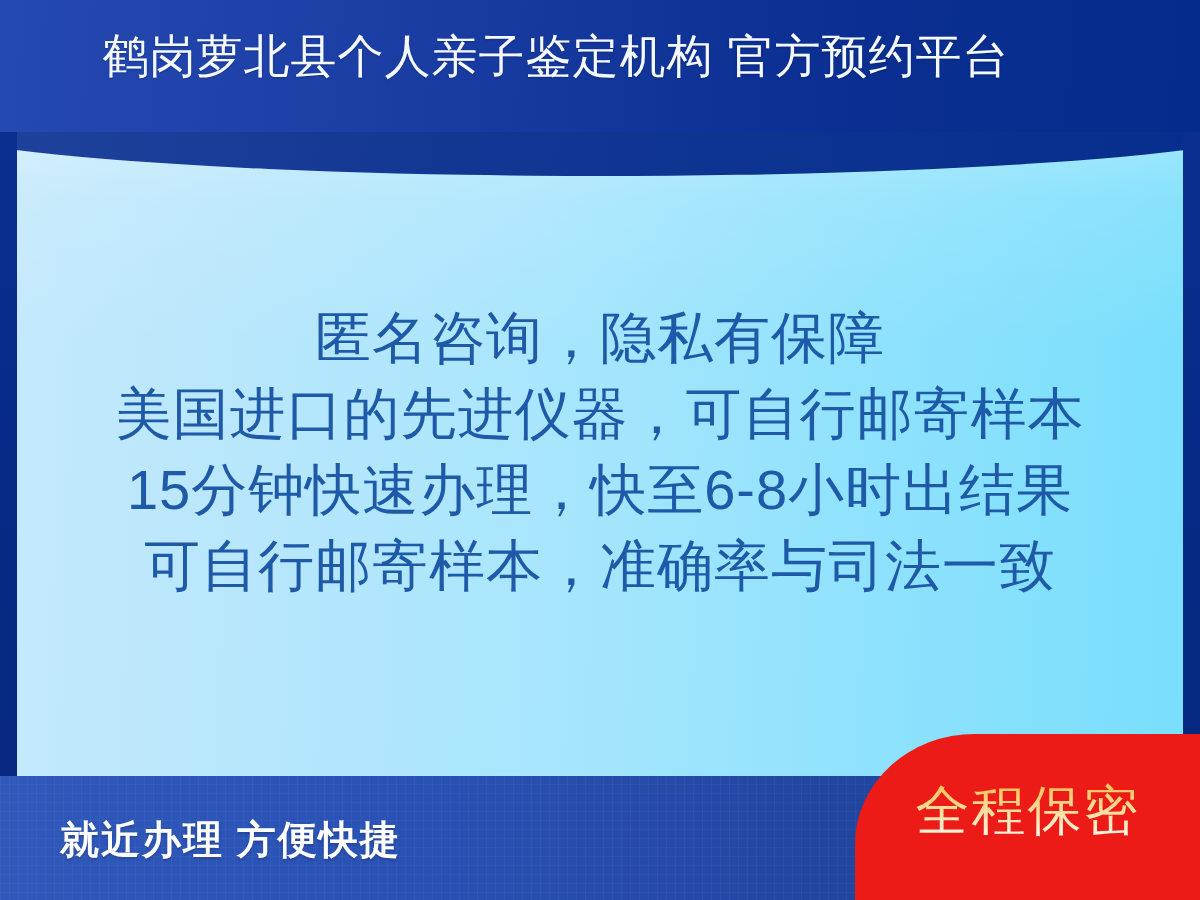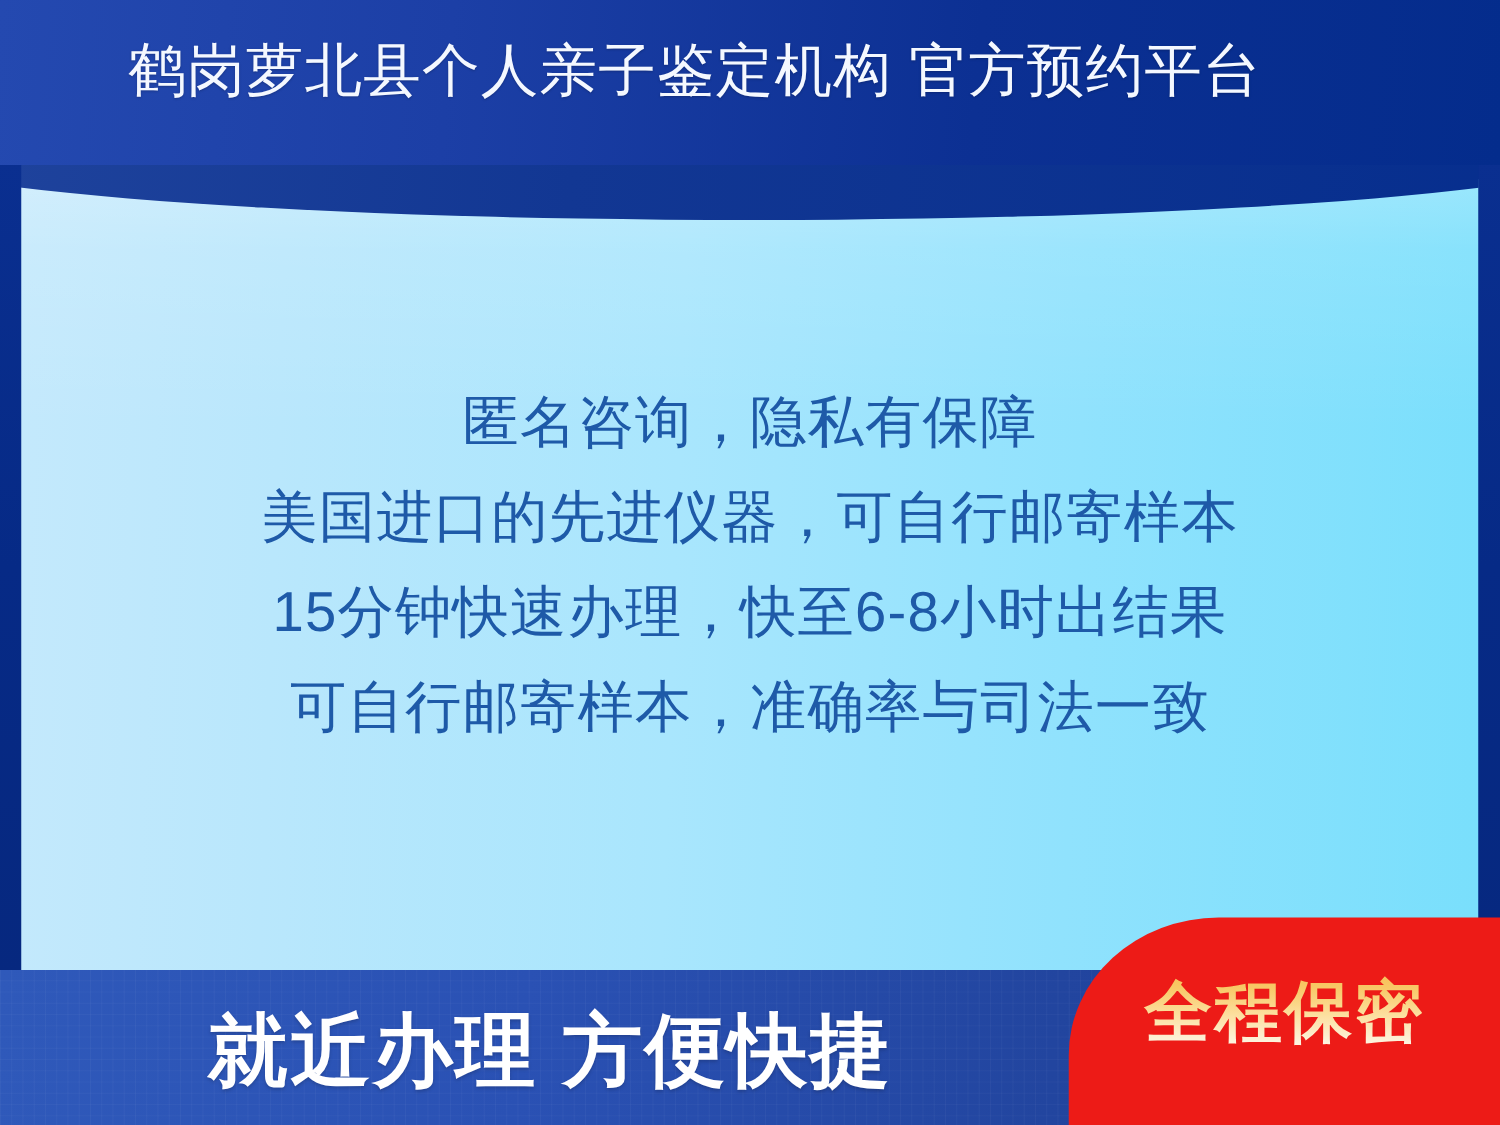--- a/index.html
+++ b/index.html
@@ -106,21 +106,21 @@
   .body-copy {
     position: absolute;
     left: 0;
     top: 300px;
     width: 1200px;
     text-align: center;
     z-index: 6;
     color: #1b4f9e;
   }
   .copy-line {
-    font-size: 45px;
+    font-size: 56px;
     line-height: 76px;
     font-weight: 400;
     letter-spacing: 1px;
     white-space: nowrap;
     color: #1e5aa8;
   }
 
   
   .footer {
     position: absolute;
@@ -140,23 +140,22 @@
       linear-gradient(0deg, rgba(255,255,255,0.035) 1px, transparent 1px);
     background-size: 9px 9px, 9px 9px;
     opacity: 0.85;
     pointer-events: none;
   }
   .footer-slogan {
     position: absolute;
     left: 60px;
     top: 786px;
     width: 760px;
-    text-align: center;
     color: #ffffff;
-    font-size: 64px;
+    font-size: 39px;
     line-height: 108px;
     font-weight: bold;
     letter-spacing: 2px;
     white-space: nowrap;
     z-index: 9;
     text-shadow: 0 2px 3px rgba(0,0,0,0.18);
   }
 
   
   .badge {
@@ -171,21 +170,21 @@
     overflow: hidden;
   }
   .badge-label {
     position: absolute;
     left: 0;
     top: 34px;
     width: 345px;
     text-align: center;
     font-size: 54px;
     line-height: 84px;
-    font-weight: bold;
+    font-weight: normal;
     letter-spacing: 2px;
     white-space: nowrap;
     background: linear-gradient(180deg, #f6b64a 0%, #f8c866 26%, #fcdf9e 52%, #fdf3dd 78%, #fffaf1 100%);
     -webkit-background-clip: text;
     background-clip: text;
     color: transparent;
     -webkit-text-fill-color: transparent;
   }
 
   

